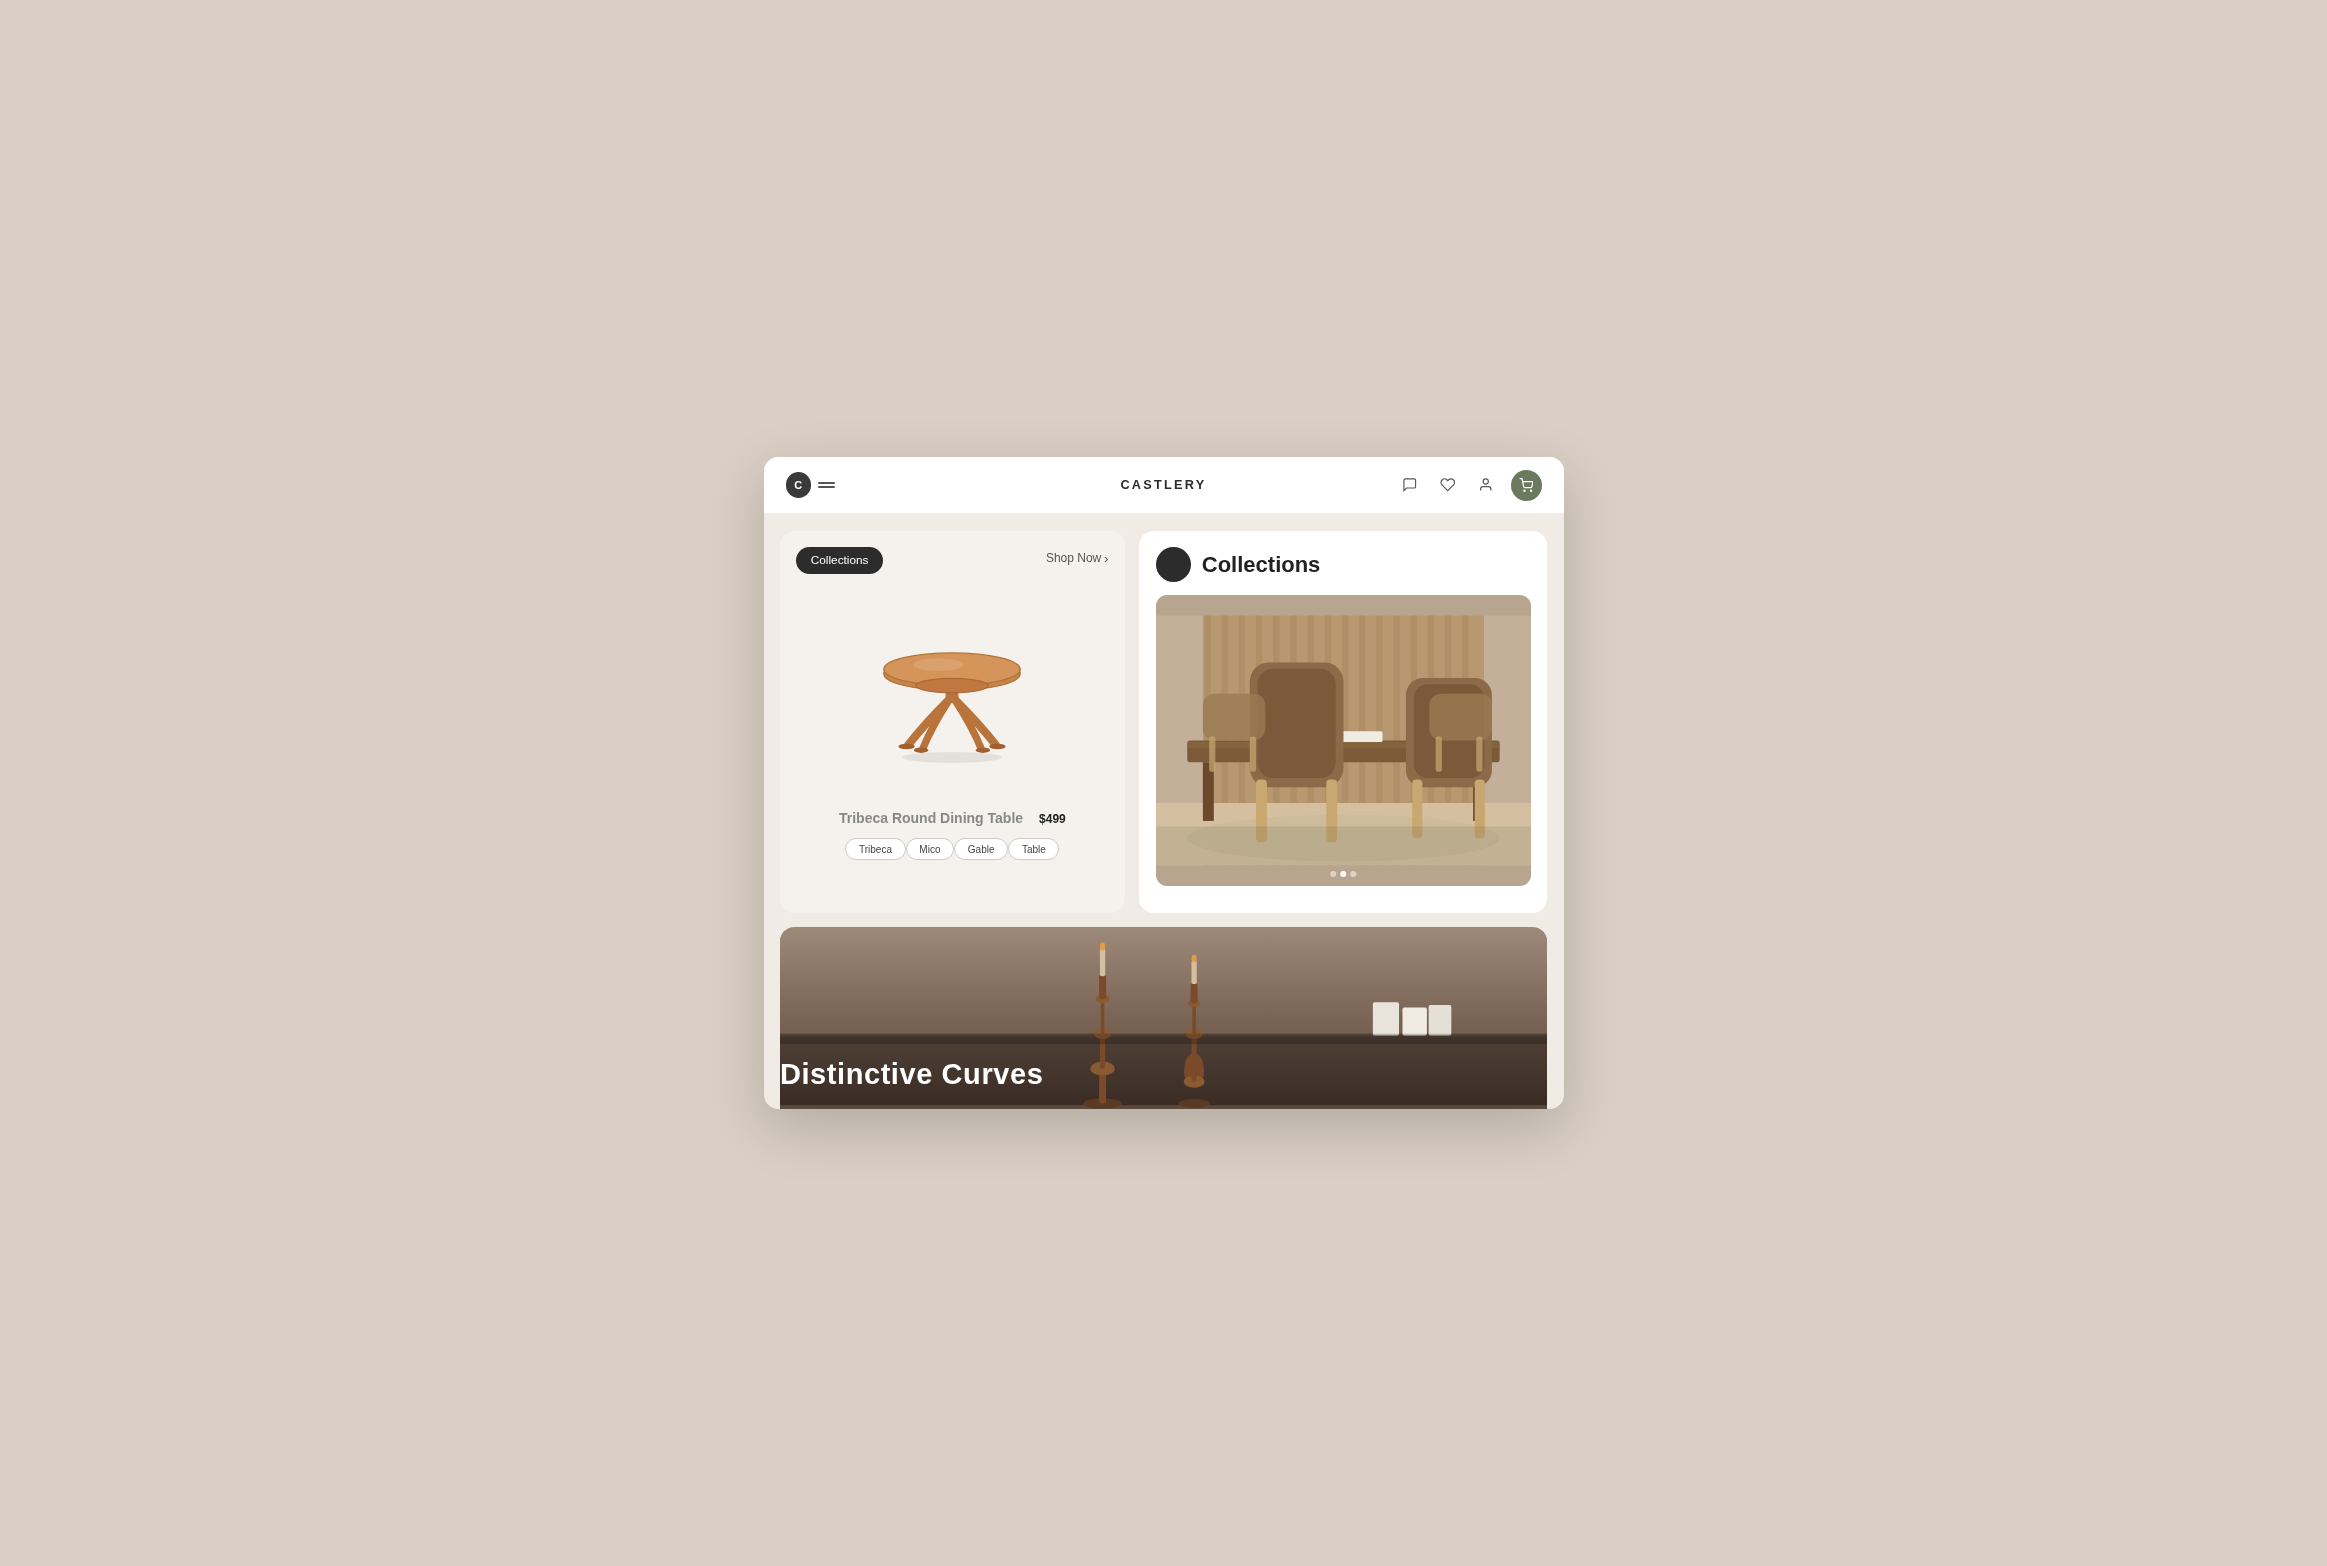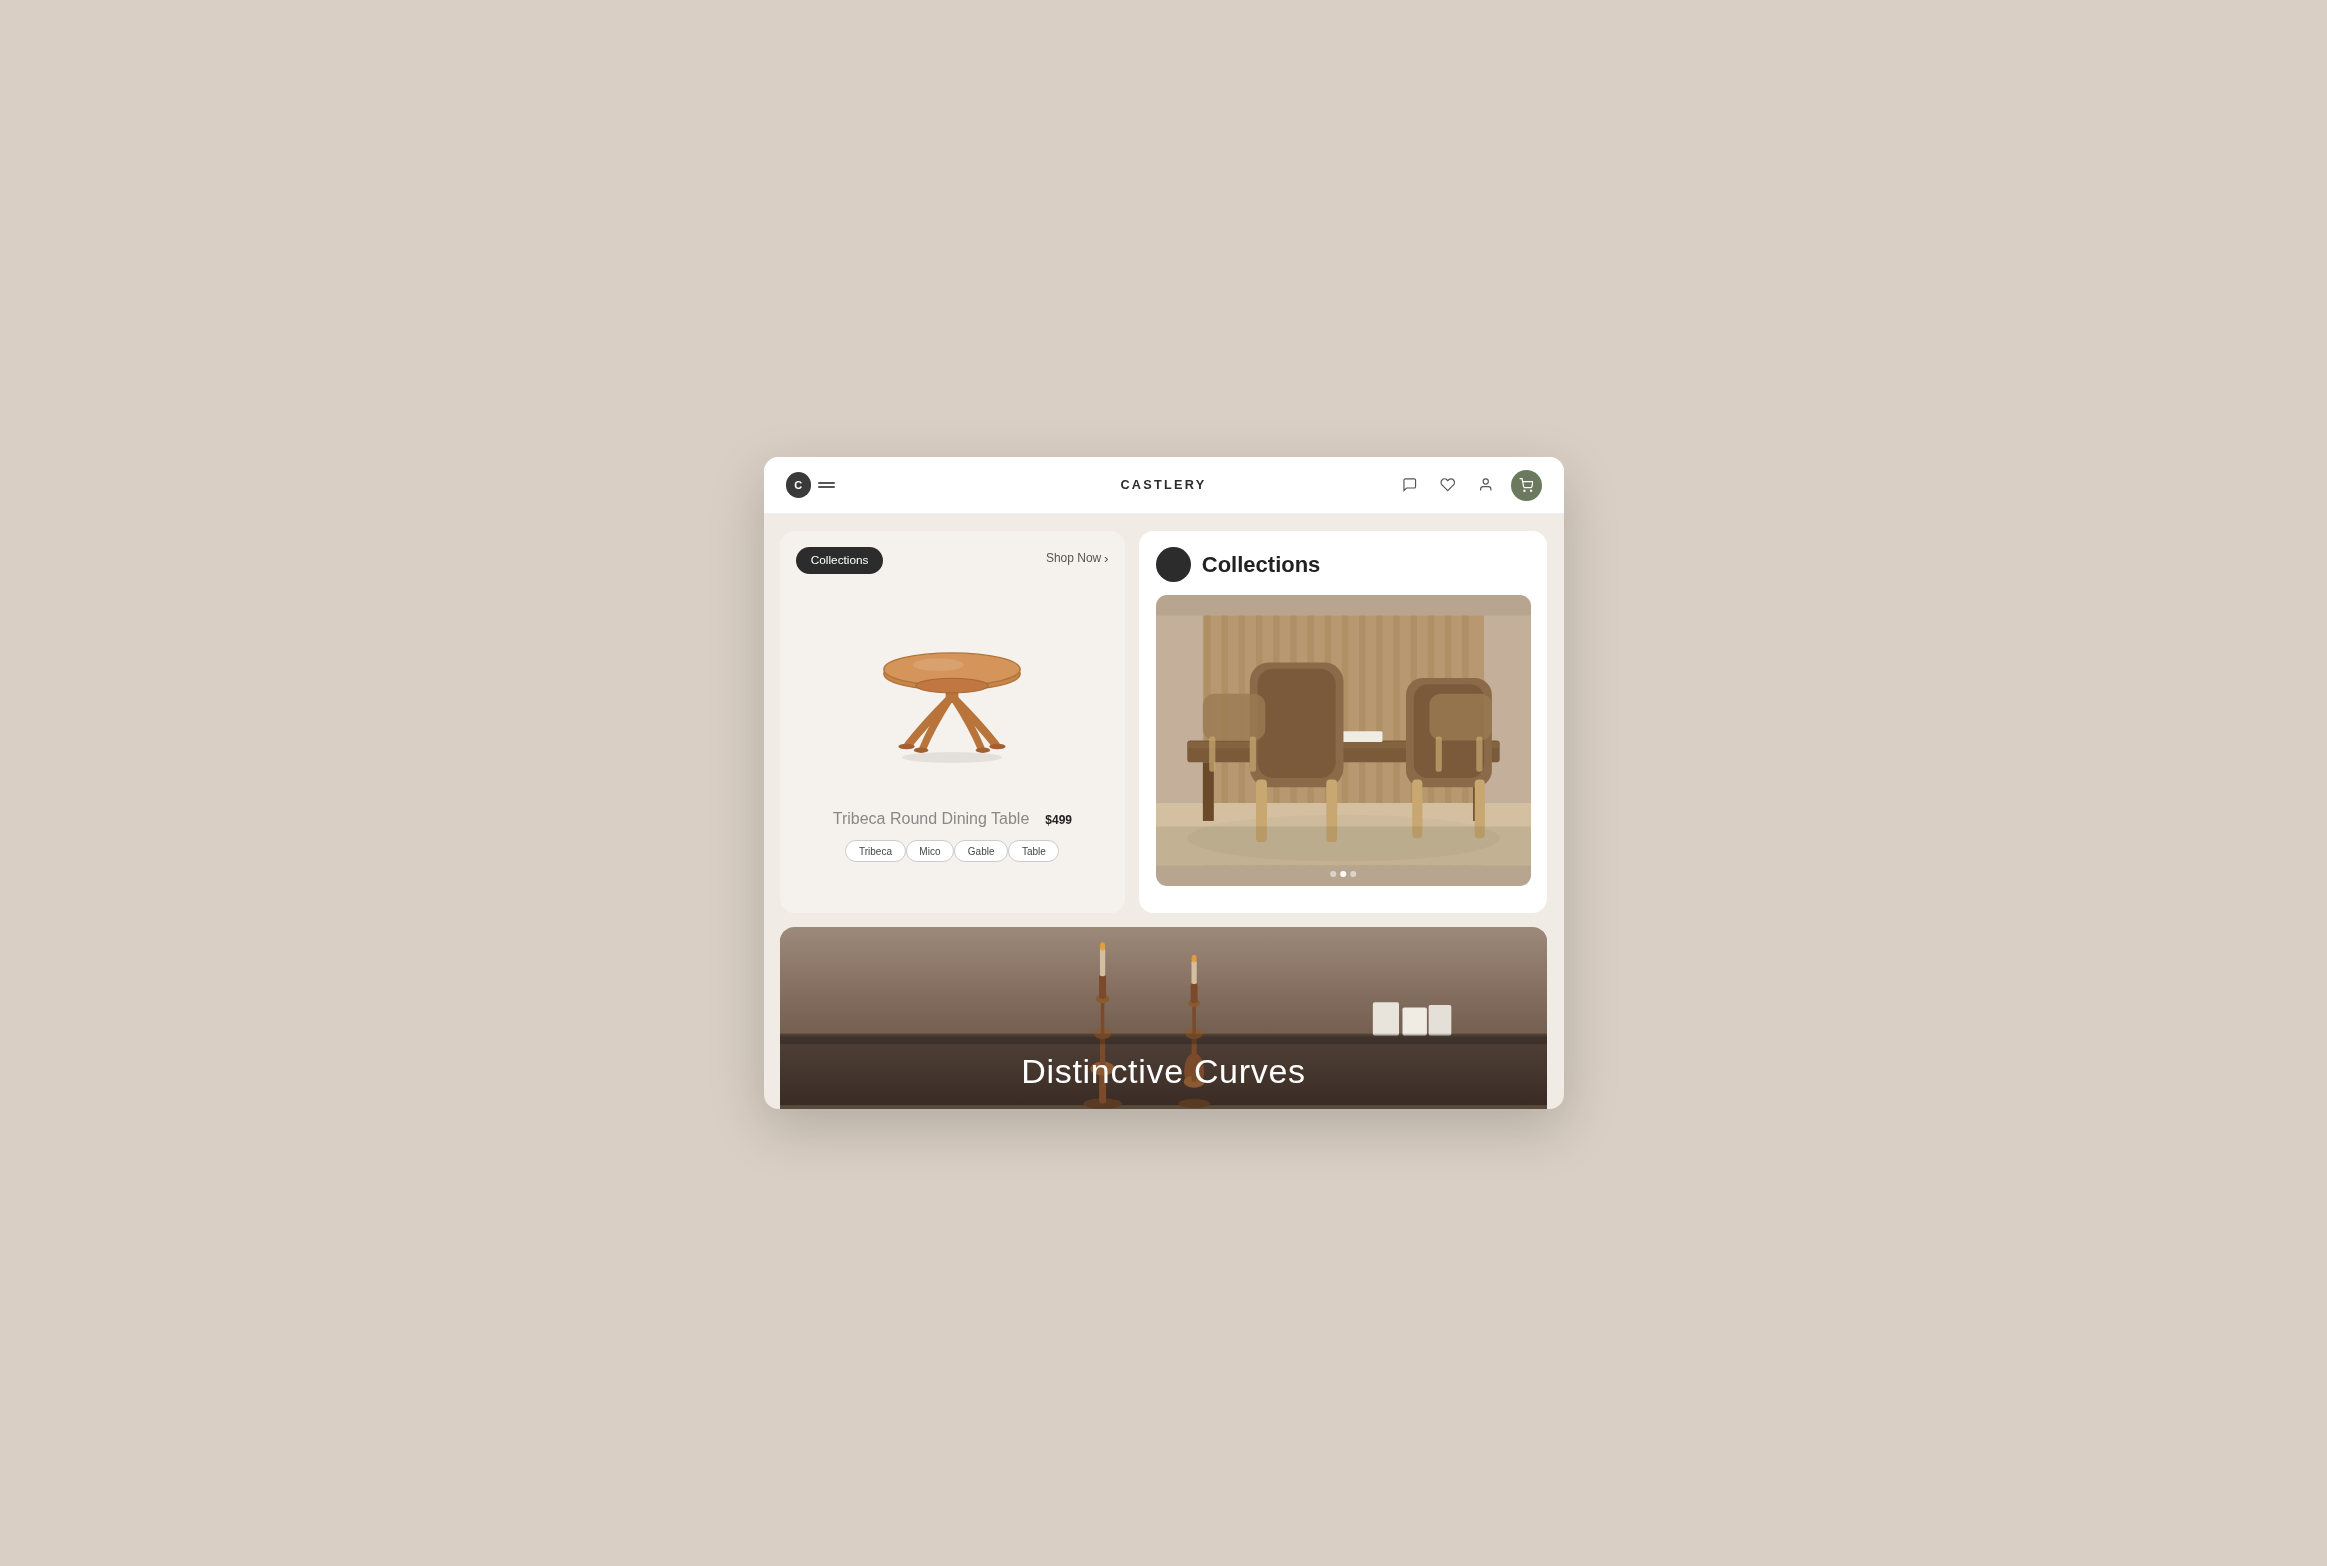--- a/index.html
+++ b/index.html
@@ -162,23 +162,24 @@
       margin: 9px 0;
     }
 
     
     .product-info {
       text-align: center;
       margin-bottom: 12.7px;
     }
 
     .product-name {
-      font-size: 16px;
+      font-size: 14px;
       color: #888;
       margin-right: 12px;
+      font-weight: bold;
     }
 
     .product-price {
       font-size: 12px;
       font-weight: 700;
       color: #222;
     }
 
     .collection-tags {
       display: flex;
@@ -265,24 +266,24 @@
       background: linear-gradient(180deg, #9c8a78 0%, #706050 60%, #5a4a3a 100%);
       overflow: hidden;
       position: relative;
     }
 
     .banner-text {
       position: absolute;
       bottom: 18px;
       left: 0;
       right: 0;
-      text-align: center;
+      text-align: left;
       color: #fff;
-      font-size: 34px;
-      font-weight: 400;
+      font-size: 29px;
+      font-weight: 700;
       letter-spacing: 0.02em;
     }
 
     
     .candlestick-area {
       position: absolute;
       top: 0;
       left: 0;
       right: 0;
       bottom: 0;

